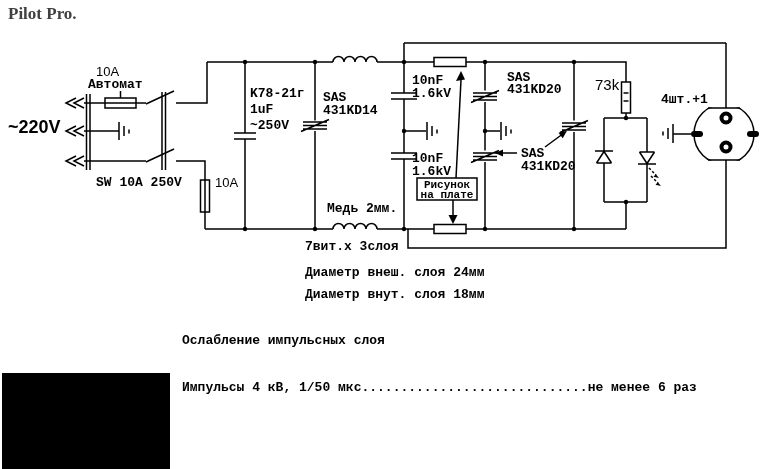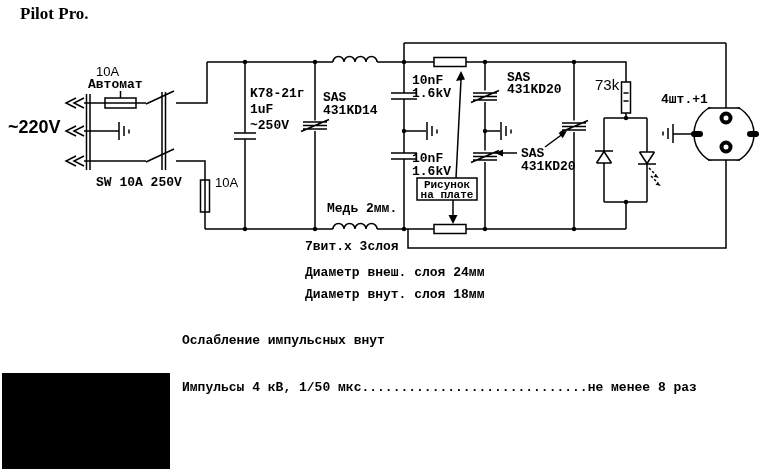--- a/index.html
+++ b/index.html
@@ -1,17 +1,17 @@
 <!DOCTYPE html>
 <html><head>
 <meta charset="utf-8">
 <style>
   html,body{margin:0;padding:0;background:#888;}
   .screen{position:relative;width:761px;height:469px;background:#ffffff;overflow:hidden;}
-  .title{position:absolute;left:20px;top:4px;font:bold 17px "Liberation Serif", serif;color:#000000;}
+  .title{position:absolute;left:8px;top:4px;font:bold 17px "Liberation Serif", serif;color:#404040;}
   .schematic{position:absolute;left:0;top:0;}
   svg text{fill:#000;stroke:none;}
   .mono{font:bold 13px "Liberation Mono","DejaVu Sans Mono",monospace;}
   .mono11{font:bold 11px "Liberation Mono","DejaVu Sans Mono",monospace;}
   .sans13{font:13px "Liberation Sans", sans-serif;}
   .sans15{font:15px "Liberation Sans", sans-serif;}
   .sansb18{font:bold 18px "Liberation Sans", sans-serif;}
   .specs{position:absolute;left:182px;top:303px;font:bold 13px "Liberation Mono","DejaVu Sans Mono",monospace;color:#000;white-space:pre;}
   .specs .line{height:16.8px;line-height:16.8px;}
   .blackbox{position:absolute;left:2px;top:373px;width:168px;height:96px;background:#000;}
@@ -178,22 +178,22 @@
       <text class="sans15" x="595" y="90">73k</text>
       <text class="mono" x="661" y="103">4шт.+1</text>
 
       <text class="mono" x="305" y="250">7вит.х 3слоя</text>
       <text class="mono" x="305" y="276">Диаметр внеш. слоя 24мм</text>
       <text class="mono" x="305" y="298">Диаметр внут. слоя 18мм</text>
     </g>
   </svg>
 
   <div class="specs">
-    <div class="line">Ослабление импульсных внут</div>
-    <div class="line">Импульсы 4 кВ, 1/50 мкс.............................не менее 8 раз</div>
+    <div class="line">Ослабление импульсных слоя</div>
+    <div class="line">Импульсы 4 кВ, 1/50 мкс.............................не менее 6 раз</div>
     
     
     
     
     
     
     
   </div>
 
   <div class="blackbox"></div>

